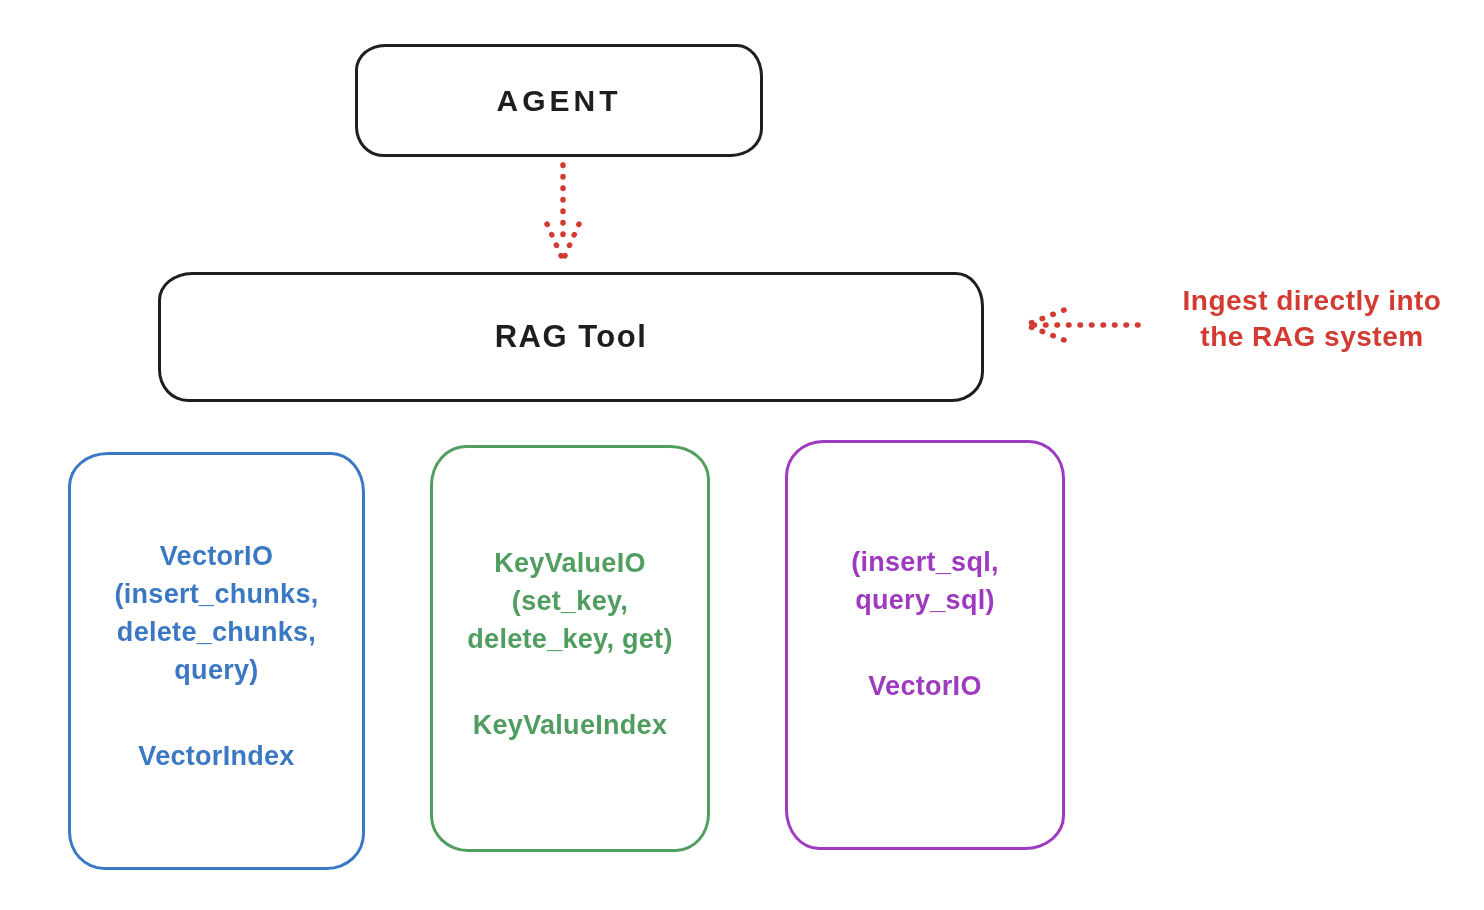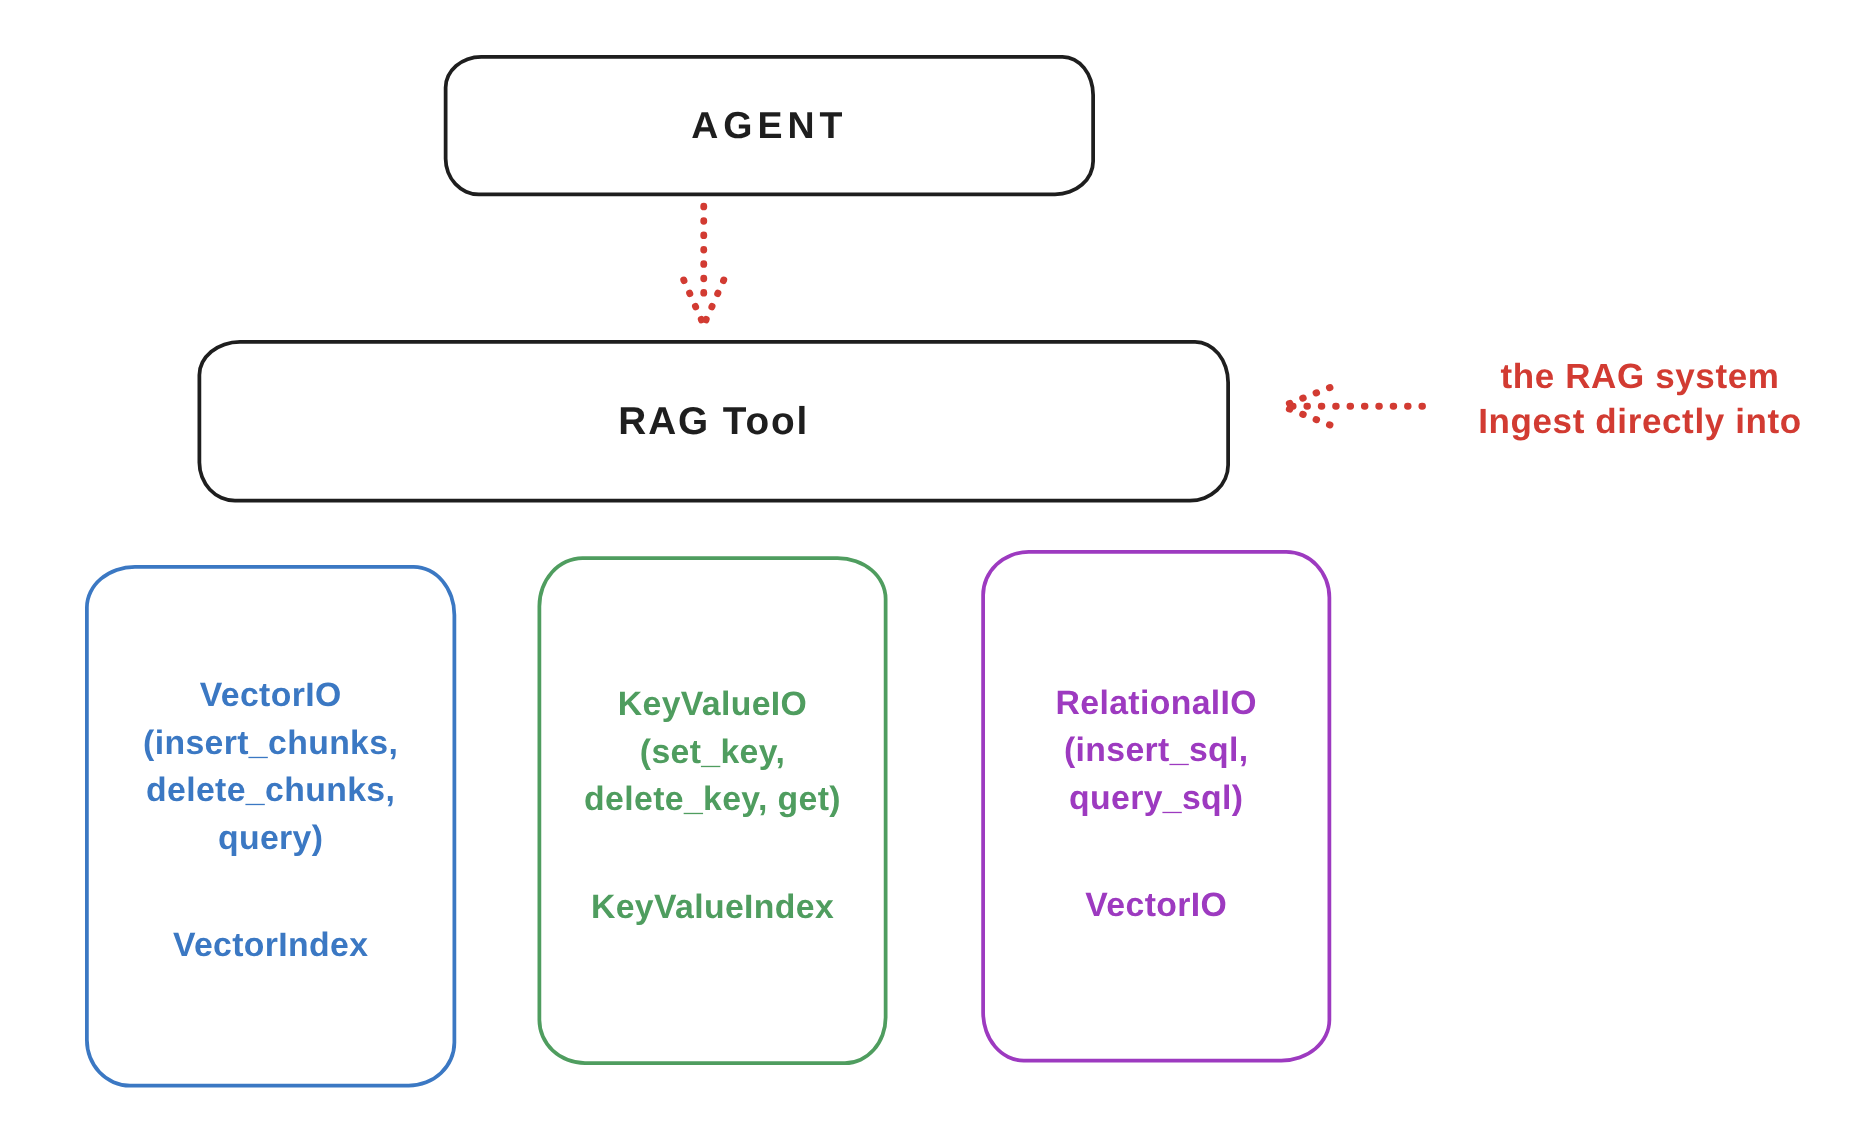--- a/index.html
+++ b/index.html
@@ -14,21 +14,21 @@
   }
   .sketch-box {
     position: absolute;
     background: #ffffff;
     border: 3px solid #1e1e1e;
     display: flex;
     align-items: center;
     justify-content: center;
   }
   .agent-box {
-    left: 355px; top: 44px; width: 521px; height: 113px;
+    left: 355px; top: 44px; width: 408px; height: 113px;
     border-radius: 30px 26px 32px 28px / 26px 32px 28px 30px;
   }
   .agent-label {
     font-size: 30px;
     font-weight: 700;
     letter-spacing: 4px;
     color: #1e1e1e;
   }
   .ragtool-box {
     left: 158px; top: 272px; width: 826px; height: 130px;
@@ -106,39 +106,38 @@
 
   <svg class="arrow-svg arrow-left" width="128" height="44" viewBox="0 0 128 44">
     <g stroke="#d23b32" stroke-width="5.5" stroke-linecap="round" stroke-dasharray="0.5 11" fill="none">
       <path d="M120 22 L16 22"></path>
       <path d="M46 7 L8 22"></path>
       <path d="M46 37 L8 22"></path>
     </g>
   </svg>
 
   <div class="annotation-text" style="color: rgb(210, 59, 50);">
+    <div>Ingest directly into</div>
     <div>the RAG system</div>
-    <div>Ingest directly into</div>
   </div>
 
   <div class="storage-box box-vector" style="border-color: rgb(59, 120, 195); color: rgb(59, 120, 195);">
     <div>VectorIO</div>
     <div class="methods">(insert_chunks,
 delete_chunks,
 query)</div>
     <div class="index-name">VectorIndex</div>
   </div>
 
   <div class="storage-box box-keyvalue" style="border-color: rgb(79, 157, 95); color: rgb(79, 157, 95);">
     <div>KeyValueIO</div>
     <div class="methods">(set_key,
 delete_key, get)</div>
     <div class="index-name">KeyValueIndex</div>
   </div>
 
   <div class="storage-box box-relational" style="border-color: rgb(157, 58, 192); color: rgb(157, 58, 192);">
-    <div>RelationalIO</div>
     <div class="methods">(insert_sql,
 query_sql)</div>
     <div class="index-name">VectorIO</div>
   </div>
 
 </div>
 
 </body></html>

